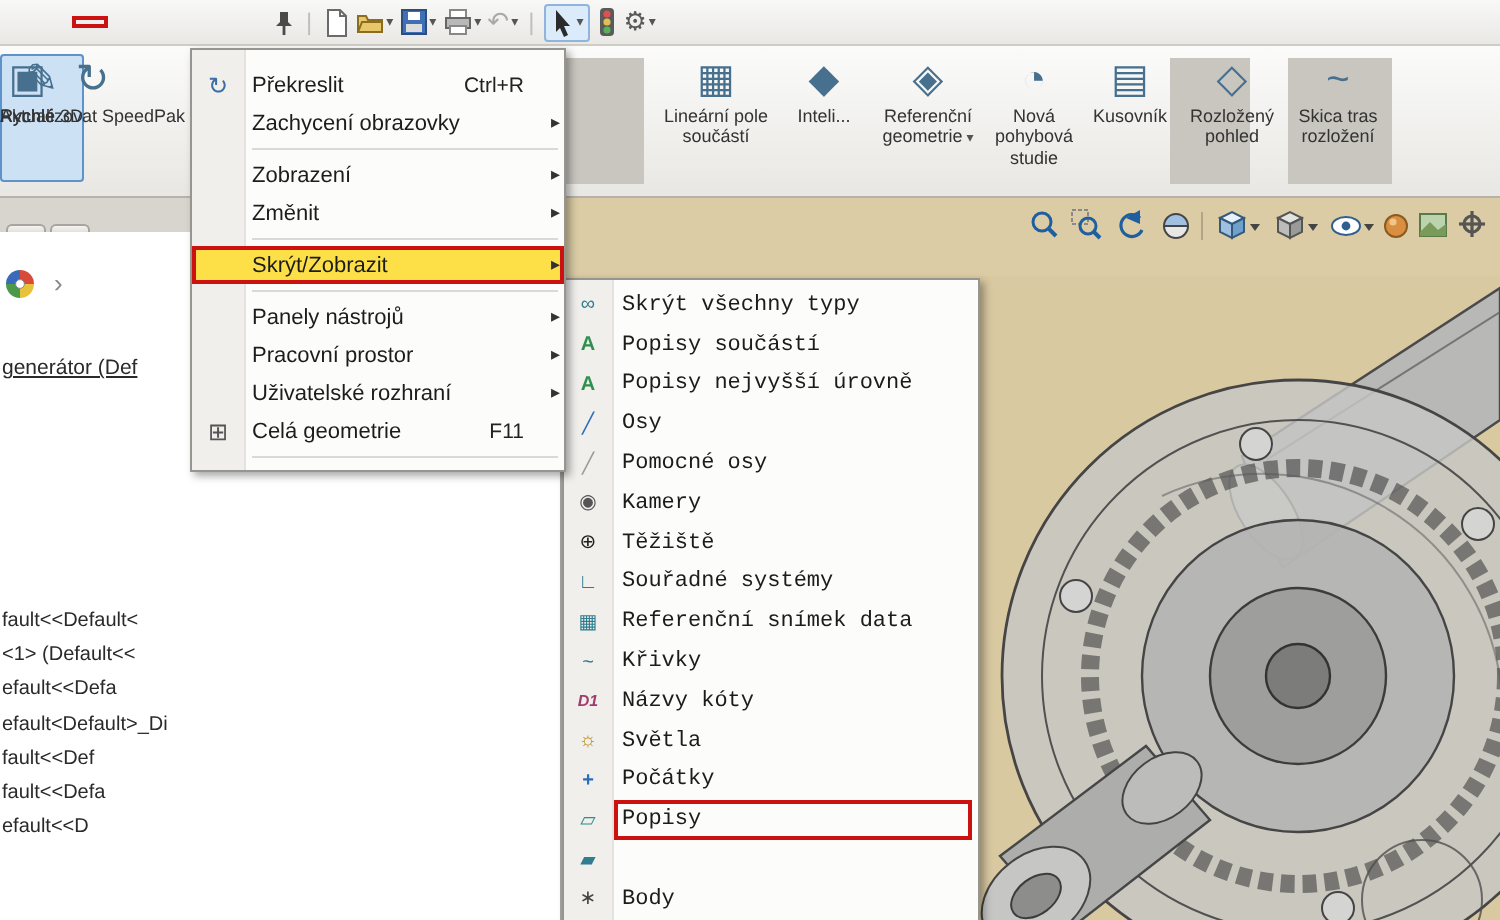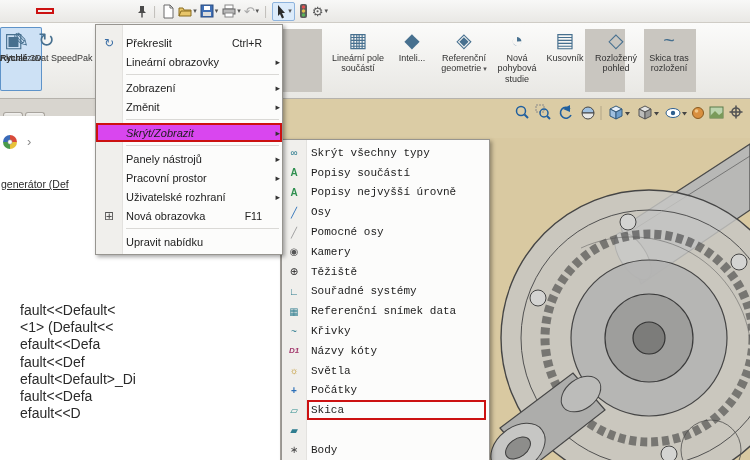--- a/index.html
+++ b/index.html
@@ -40,38 +40,38 @@
   .rsep{position:absolute;top:6px;bottom:6px;width:1px;background:#c9c6c0;}
 
   
   .tabbar{position:absolute;left:0;top:99px;width:281px;height:17px;background:#d8d5cf;display:flex;align-items:flex-end;padding-left:3px;box-sizing:border-box;z-index:3;}
   .tab{background:linear-gradient(#f4f3f1,#e2e1dd);border:1px solid #a8a49e;border-bottom:none;border-radius:3px 3px 0 0;font-size:10px;color:#222;padding:1px 9px 2px 9px;margin-right:2px;}
   .left-panel{position:absolute;left:0;top:116px;width:281px;height:344px;background:#ffffff;border-right:1px solid #a8a49e;box-sizing:border-box;z-index:3;}
   .pan-head{position:absolute;left:3px;top:18px;display:flex;align-items:center;gap:10px;}
   .expand-arrow{color:#8a8a8a;font-size:13px;}
   .tree-top{position:absolute;left:1px;top:62px;font-size:10.5px;color:#2a2a2a;white-space:nowrap;text-decoration:underline;}
   .tree-list{position:absolute;left:1px;top:186px;right:0;}
-  .tree-row{height:17.2px;font-size:14px;color:#2a2a2a;white-space:nowrap;line-height:17.2px;padding-left:19px;}
+  .tree-row{height:17.2px;font-size:10px;color:#2a2a2a;white-space:nowrap;line-height:17.2px;}
 
   
   .viewport{position:absolute;left:281px;top:98px;width:469px;height:362px;background:#d9c9a1;z-index:1;overflow:hidden;}
   .headsup{position:absolute;left:233px;top:6px;}
 
   
   .vmenu{position:absolute;left:95px;top:24px;width:186px;background:#fcfcfb;border:1px solid #979590;box-shadow:2px 2px 4px rgba(0,0,0,.35);padding:8px 0 3px 0;z-index:12;}
   .vmenu::before{content:"";position:absolute;left:0;top:0;bottom:0;width:26px;background:#f0efec;border-right:1px solid #e3e2df;}
   .vm-row{position:relative;display:flex;align-items:center;height:19px;font-size:11px;color:#1c1c1c;padding-right:2px;}
   .vm-ico{width:26px;text-align:center;font-size:10px;color:#3a6ea5;flex:0 0 26px;position:relative;}
   .vm-label{margin-left:4px;white-space:nowrap;}
   .vm-short{margin-left:auto;font-size:10.5px;color:#222;padding-right:8px;}
   .vm-arrow{width:10px;text-align:right;color:#333;font-size:9px;flex:0 0 10px;}
   .vm-row.submenu .vm-arrow::after{content:"▸";}
   .vm-row.sep{height:7px;}
   .vm-row.sep::after{content:"";position:absolute;left:30px;right:3px;top:3px;border-top:1px solid #dad9d6;}
-  .vm-row.active{background:#d946ef;font-style:italic;}
+  .vm-row.active{background:#fde047;}
   .vm-row.redbox{box-shadow:inset 0 0 0 2px #cc1111;}
 
   .smenu{position:absolute;left:281px;top:139px;width:209px;height:330px;background:#fcfcfb;border:1px solid #979590;box-shadow:2px 2px 4px rgba(0,0,0,.35);padding-top:3px;box-sizing:border-box;z-index:11;}
   .smenu::before{content:"";position:absolute;left:0;top:0;bottom:0;width:24px;background:#f0efec;border-right:1px solid #e3e2df;}
   .sm-row{position:relative;display:flex;align-items:center;height:19.8px;font-size:11px;color:#1c1c1c;}
   .sm-ico{width:24px;flex:0 0 24px;text-align:center;font-size:10px;color:#2f7d8f;position:relative;}
   .sm-ico.txt{font-size:8px;font-weight:bold;font-style:italic;}
   .sm-label{margin-left:5px;white-space:nowrap;font-family:Liberation Mono, monospace;}
   .sm-row.redbox::after{content:"";position:absolute;left:25px;right:3px;top:0;bottom:0;border:2px solid #cc1111;box-sizing:border-box;}
 
@@ -335,43 +335,43 @@
     </div>
     <div class="tree-top" data-name="tree-item">generátor (Def</div>
     <div class="tree-list" data-name="feature-tree">
 
         <div class="tree-row" data-name="tree-item">fault&lt;&lt;Default&lt;</div>
 
         <div class="tree-row" data-name="tree-item">&lt;1&gt; (Default&lt;&lt;</div>
 
         <div class="tree-row" data-name="tree-item">efault&lt;&lt;Defa</div>
 
+        <div class="tree-row" data-name="tree-item">efault&lt;Default&gt;_Di</div>
+
         <div class="tree-row" data-name="tree-item">fault&lt;&lt;Def</div>
-
-        <div class="tree-row" data-name="tree-item">efault&lt;Default&gt;_Di</div>
 
         <div class="tree-row" data-name="tree-item">fault&lt;&lt;Defa</div>
 
         <div class="tree-row" data-name="tree-item">efault&lt;&lt;D</div>
 
       </div>
   </div>
 
   <div class="vmenu" data-name="view-menu">
 
       <div class="vm-row" data-name="menu-item">
         <span class="vm-ico" data-name="redraw-icon">↻</span>
         <span class="vm-label" data-name="menu-item-label">Překreslit</span>
         <span class="vm-short" data-name="menu-item-shortcut">Ctrl+R</span>
         <span class="vm-arrow" data-name="submenu-arrow-icon"></span>
       </div>
 
       <div class="vm-row submenu" data-name="menu-item">
         <span class="vm-ico" data-name="menu-item-icon"></span>
-        <span class="vm-label" data-name="menu-item-label">Lineární obrazovky</span>
+        <span class="vm-label" data-name="menu-item-label">Zachycení obrazovky</span>
         <span class="vm-short" data-name="menu-item-shortcut"></span>
         <span class="vm-arrow" data-name="submenu-arrow-icon"></span>
       </div>
 
       <div class="vm-row sep" data-name="menu-item">
         
         
         
         
       </div>
@@ -428,38 +428,32 @@
 
       <div class="vm-row submenu" data-name="menu-item">
         <span class="vm-ico" data-name="menu-item-icon"></span>
         <span class="vm-label" data-name="menu-item-label">Uživatelské rozhraní</span>
         <span class="vm-short" data-name="menu-item-shortcut"></span>
         <span class="vm-arrow" data-name="submenu-arrow-icon"></span>
       </div>
 
       <div class="vm-row" data-name="menu-item">
         <span class="vm-ico" data-name="fullscreen-icon">⊞</span>
-        <span class="vm-label" data-name="menu-item-label">Nová obrazovka</span>
+        <span class="vm-label" data-name="menu-item-label">Celá geometrie</span>
         <span class="vm-short" data-name="menu-item-shortcut">F11</span>
         <span class="vm-arrow" data-name="submenu-arrow-icon"></span>
       </div>
 
       <div class="vm-row sep" data-name="menu-item">
         
         
         
         
       </div>
 
-      <div class="vm-row" data-name="menu-item">
-        <span class="vm-ico" data-name="menu-item-icon"></span>
-        <span class="vm-label" data-name="menu-item-label">Upravit nabídku</span>
-        <span class="vm-short" data-name="menu-item-shortcut"></span>
-        <span class="vm-arrow" data-name="submenu-arrow-icon"></span>
-      </div>
     </div>
 
   <div class="smenu" data-name="hide-show-submenu">
 
       <div class="sm-row" data-name="submenu-item">
         <span class="sm-ico" data-name="hide-all-types-icon">∞</span>
         <span class="sm-label" data-name="submenu-item-label">Skrýt všechny typy</span>
       </div>
 
       <div class="sm-row" data-name="submenu-item">
@@ -517,21 +511,21 @@
         <span class="sm-label" data-name="submenu-item-label">Světla</span>
       </div>
 
       <div class="sm-row" data-name="submenu-item">
         <span class="sm-ico" data-name="origins-icon">+</span>
         <span class="sm-label" data-name="submenu-item-label">Počátky</span>
       </div>
 
       <div class="sm-row redbox" data-name="submenu-item">
         <span class="sm-ico" data-name="planes-icon">▱</span>
-        <span class="sm-label" data-name="submenu-item-label">Skica</span>
+        <span class="sm-label" data-name="submenu-item-label">Popisy</span>
       </div>
 
       <div class="sm-row" data-name="submenu-item">
         <span class="sm-ico" data-name="live-section-planes-icon">▰</span>
       </div>
 
       <div class="sm-row" data-name="submenu-item">
         <span class="sm-ico" data-name="points-icon">∗</span>
         <span class="sm-label" data-name="submenu-item-label">Body</span>
       </div>

